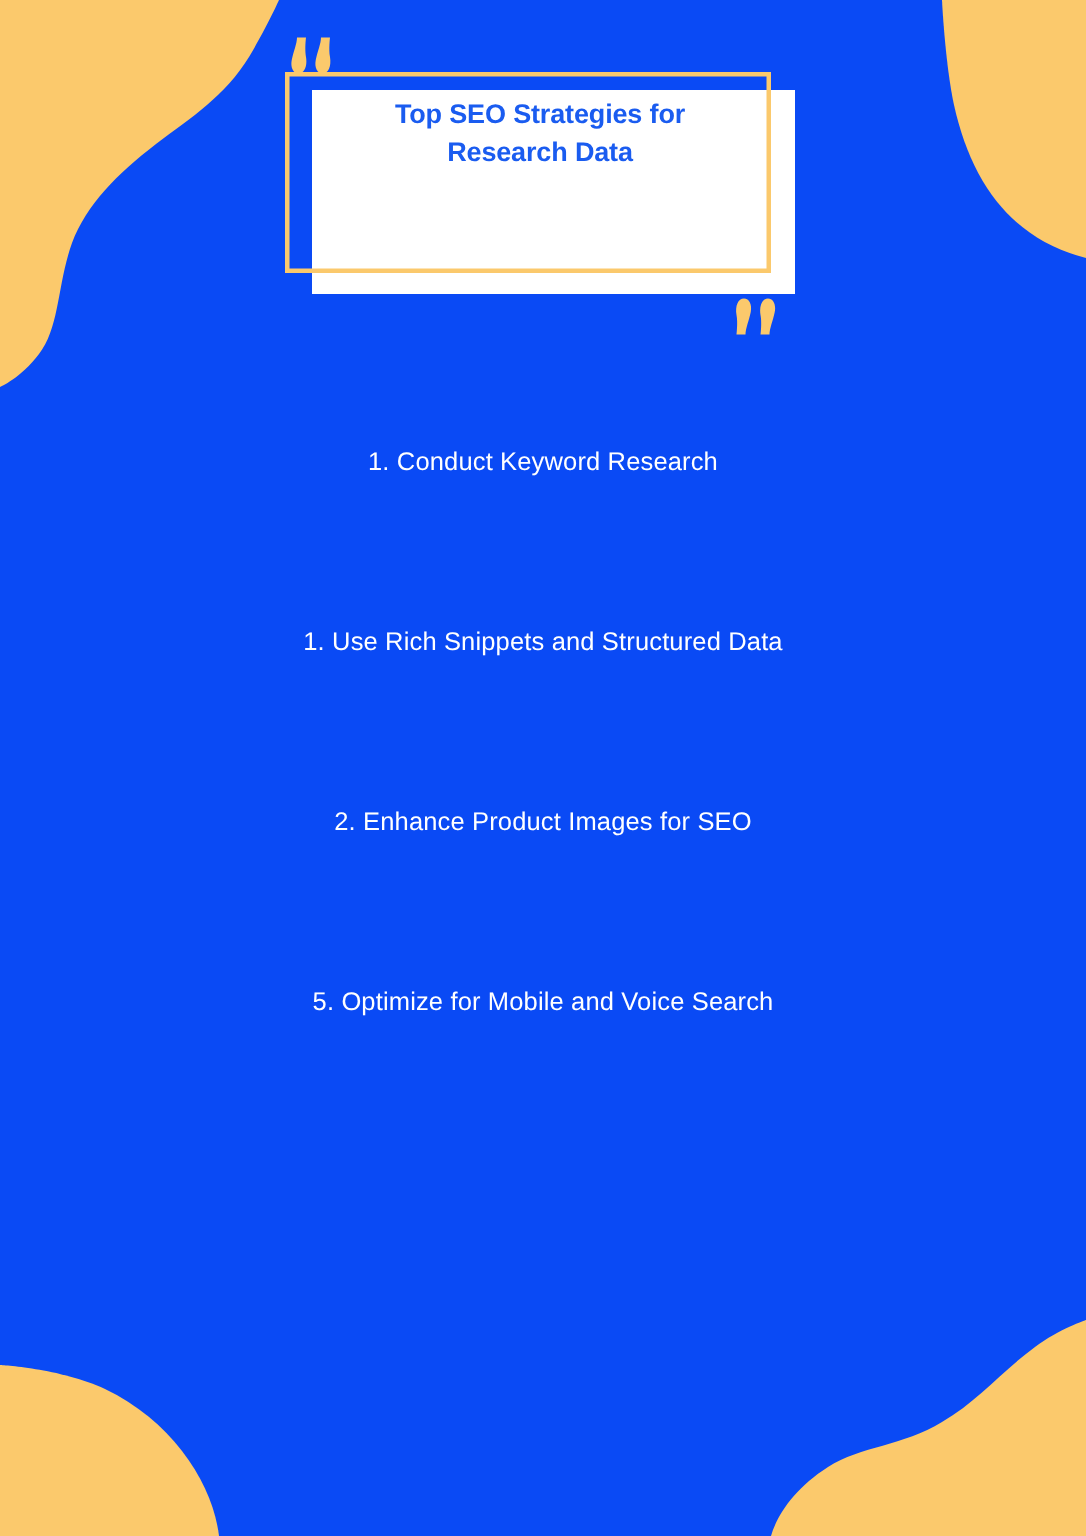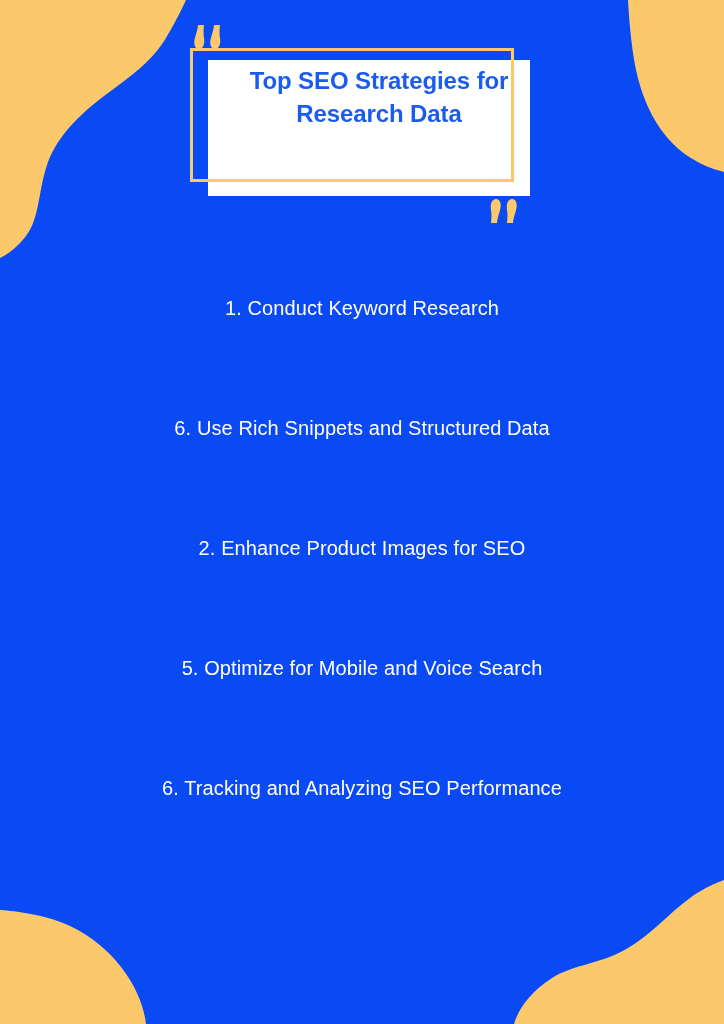--- a/index.html
+++ b/index.html
@@ -52,26 +52,26 @@
     left: 0;
     top: 0;
     width: 324px;
     height: 134px;
     border: 3px solid #FBC96C;
     box-sizing: border-box;
   }
 
   .title-text {
     position: absolute;
-    left: 39px;
+    left: 20px;
     top: 16px;
     width: 300px;
     text-align: center;
     color: #1A5CF0;
-    font-size: 24px;
+    font-size: 18px;
     font-weight: bold;
     line-height: 1.38;
     letter-spacing: -0.1px;
   }
 
   
   .quote-mark {
     position: absolute;
     width: 36px;
     height: 28px;
@@ -98,21 +98,21 @@
     height: 120px;
     display: flex;
     align-items: center;
     justify-content: center;
     box-sizing: border-box;
     padding: 0 24px;
   }
 
   .strategy-text {
     color: #ffffff;
-    font-size: 20px;
+    font-size: 17px;
     font-weight: 400;
     line-height: 1.2;
     text-align: right;
     white-space: nowrap;
     letter-spacing: 0.1px;
   }
 </style>
 </head>
 <body>
 
@@ -148,31 +148,28 @@
     <path fill="#FBC96C" d="M26,25 L20,25 C20,25 21,17 20,12 C19,6 21,1 25,1 C28.5,1 30.5,5 29.5,10 C28.4,15.5 26,21 26,25 Z"></path>
   </svg>
 
   <div class="strategy-list">
 
     <div class="strategy-item">
       <span class="strategy-text">1. Conduct Keyword Research</span>
     </div>
 
     <div class="strategy-item">
-      <span class="strategy-text">6. Use Rich Snippets and Structured Data</span>
+      <span class="strategy-text">1. Use Rich Snippets and Structured Data</span>
     </div>
 
 
     <div class="strategy-item">
       <span class="strategy-text">2. Enhance Product Images for SEO</span>
     </div>
 
     <div class="strategy-item">
       <span class="strategy-text">5. Optimize for Mobile and Voice Search</span>
     </div>
 
-    <div class="strategy-item">
-      <span class="strategy-text">6. Tracking and Analyzing SEO Performance</span>
-    </div>
 
   </div>
 
 </div>
 
 </body></html>

